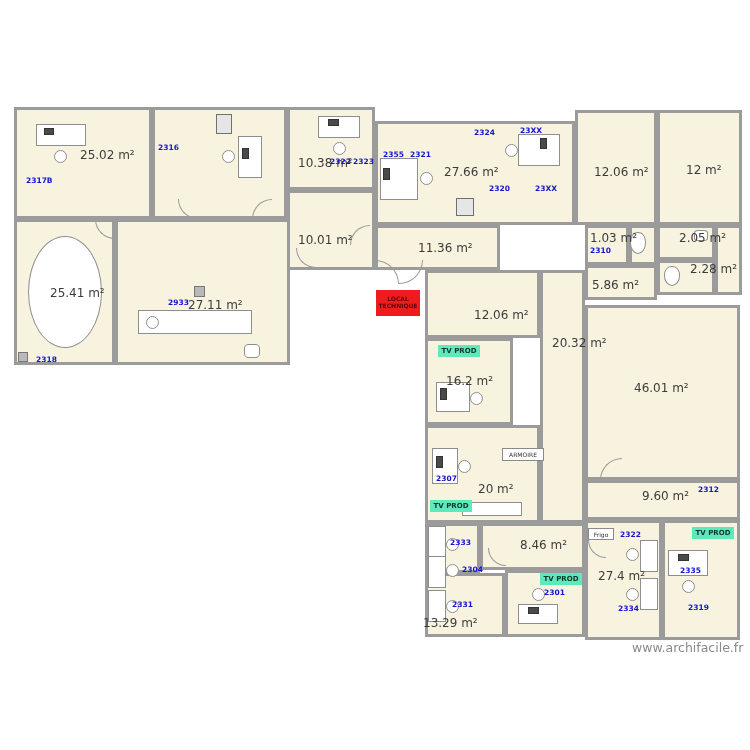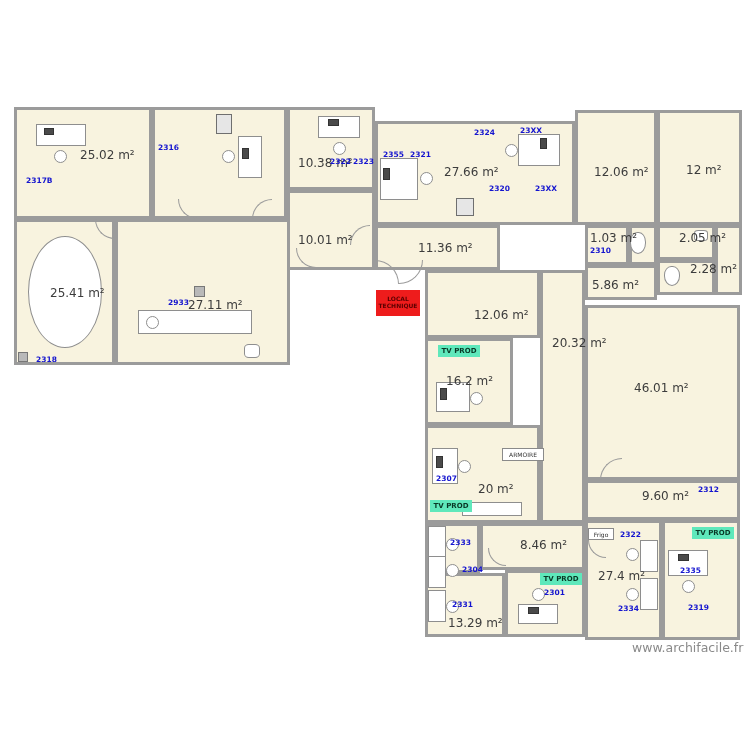--- a/index.html
+++ b/index.html
@@ -140,21 +140,21 @@
     <div class="area-label" style="left: 50px; top: 286px;">25.41 m²</div>
     <div class="area-label" style="left: 188px; top: 298px;">27.11 m²</div>
     <div class="area-label" style="left: 474px; top: 308px;">12.06 m²</div>
     <div class="area-label" style="left: 552px; top: 336px;">20.32 m²</div>
     <div class="area-label" style="left: 446px; top: 374px;">16.2 m²</div>
     <div class="area-label" style="left: 634px; top: 381px;">46.01 m²</div>
     <div class="area-label" style="left: 478px; top: 482px;">20 m²</div>
     <div class="area-label" style="left: 642px; top: 489px;">9.60 m²</div>
     <div class="area-label" style="left: 520px; top: 538px;">8.46 m²</div>
     <div class="area-label" style="left: 598px; top: 569px;">27.4 m²</div>
-    <div class="area-label" style="left: 448px; top: 616px;">13.29 m²</div>
+    <div class="area-label" style="left: 423px; top: 616px;">13.29 m²</div>
     <div class="room-label" style="left: 26px; top: 176px;">2317B</div>
     <div class="room-label" style="left: 158px; top: 143px;">2316</div>
     <div class="room-label" style="left: 330px; top: 157px;">2322</div>
     <div class="room-label" style="left: 353px; top: 157px;">2323</div>
     <div class="room-label" style="left: 474px; top: 128px;">2324</div>
     <div class="room-label" style="left: 520px; top: 126px;">23XX</div>
     <div class="room-label" style="left: 383px; top: 150px;">2355</div>
     <div class="room-label" style="left: 410px; top: 150px;">2321</div>
     <div class="room-label" style="left: 489px; top: 184px;">2320</div>
     <div class="room-label" style="left: 535px; top: 184px;">23XX</div>

